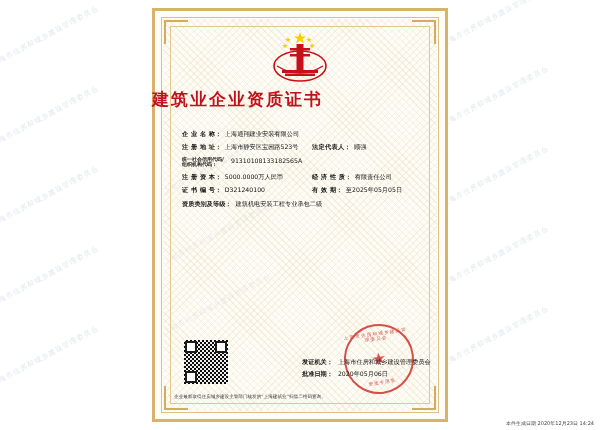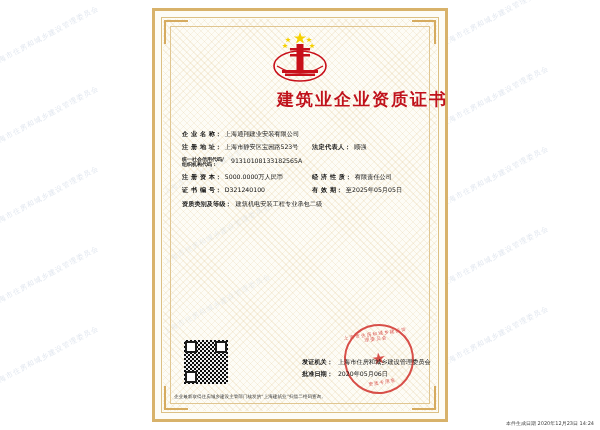--- a/index.html
+++ b/index.html
@@ -108,21 +108,21 @@
     width: 58px;
     height: 54px;
   }
 
   
   .cert-title {
     position: absolute;
     top: 80px;
     left: 0;
     width: 100%;
-    text-align: right;
+    text-align: left;
     color: #c0121c;
     font-size: 17px;
     font-weight: bold;
     letter-spacing: 2px;
     font-family: "DejaVu Sans", "Liberation Sans", sans-serif;
   }
 
   
   .fields {
     position: absolute;

